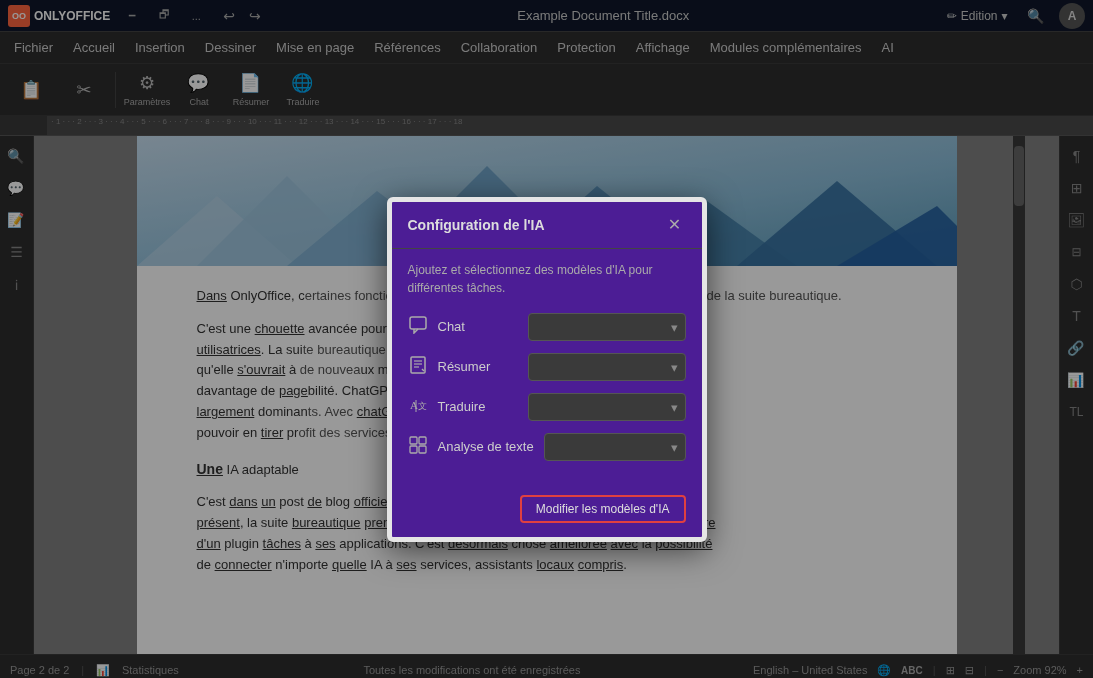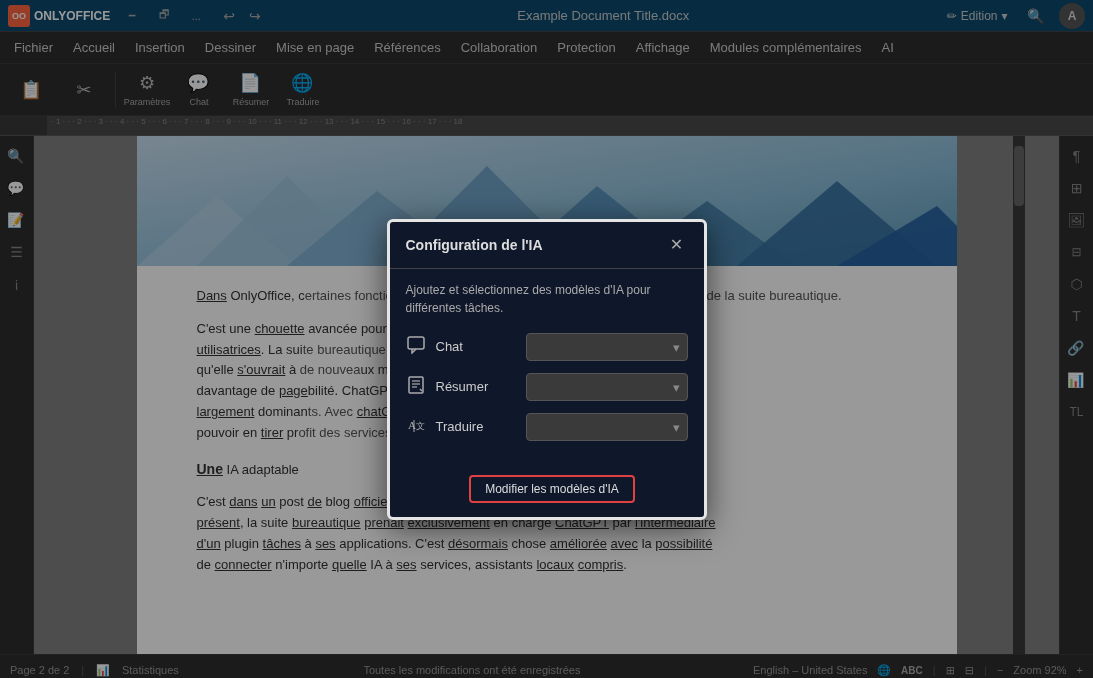--- a/index.html
+++ b/index.html
@@ -1,21 +1,21 @@
 <!DOCTYPE html>
 <html><head>
   <meta charset="utf-8">
   <style>
     * { box-sizing: border-box; margin: 0; padding: 0; }
     body { width: 1093px; height: 678px; background: #2d2d2d; font-family: 'Segoe UI', Arial, sans-serif; font-size: 13px; color: #ccc; overflow: hidden; position: relative; }
 
     
     #title-bar {
       height: 32px;
-      background: #0c4a6e;
+      background: #0f172a;
       display: flex;
       align-items: center;
       padding: 0 8px;
       border-bottom: 1px solid #444;
     }
     #title-bar .logo {
       display: flex;
       align-items: center;
       gap: 4px;
       color: #fff;
@@ -244,22 +244,22 @@
     #modal-overlay {
       position: absolute;
       top: 0; left: 0; right: 0; bottom: 0;
       background: rgba(0,0,0,0.4);
       z-index: 100;
       display: flex;
       align-items: center;
       justify-content: center;
     }
     #modal {
-      background: #0f172a;
-      border: 3px solid #e5e5e5;
+      background: #4c1d95;
+      border: 5px solid #e5e5e5;
       border-radius: 6px;
       width: 320px;
       padding: 0;
       box-shadow: 0 8px 32px rgba(0,0,0,0.6);
     }
     #modal-header {
       display: flex;
       align-items: center;
       justify-content: space-between;
       padding: 12px 16px;
@@ -323,21 +323,21 @@
       position: absolute;
       right: 8px;
       top: 50%;
       transform: translateY(-50%);
       color: #888;
       pointer-events: none;
     }
     #modal-footer {
       padding: 10px 16px 14px;
       display: flex;
-      justify-content: center;
+      justify-content: flex-end;
       margin-left: 11px;
     }
     .modal-btn-primary {
       background: transparent;
       border: 2px solid #e04040;
       color: #ddd;
       padding: 5px 14px;
       border-radius: 4px;
       cursor: pointer;
       font-size: 12px;
@@ -560,18 +560,32 @@
             <text x="9" y="13" font-size="9" fill="#aaa" font-family="serif">文</text>
             <line x1="7" y1="4" x2="7" y2="16" stroke="#aaa" stroke-width="1"></line>
           </svg>
         </span>
         <span class="row-label">Traduire</span>
         <div class="select-wrapper">
           <select></select>
         </div>
       </div>
 
+      <div class="modal-row">
+        <span class="row-icon">
+          <svg width="18" height="18" viewBox="0 0 18 18" fill="none">
+            <rect x="1" y="1" width="7" height="7" rx="1" stroke="#aaa" stroke-width="1.3" fill="none"></rect>
+            <rect x="10" y="1" width="7" height="7" rx="1" stroke="#aaa" stroke-width="1.3" fill="none"></rect>
+            <rect x="1" y="10" width="7" height="7" rx="1" stroke="#aaa" stroke-width="1.3" fill="none"></rect>
+            <rect x="10" y="10" width="7" height="7" rx="1" stroke="#aaa" stroke-width="1.3" fill="none"></rect>
+          </svg>
+        </span>
+        <span class="row-label">Analyse de texte</span>
+        <div class="select-wrapper">
+          <select></select>
+        </div>
+      </div>
     </div>
     <div id="modal-footer">
       <button class="modal-btn-primary">Modifier les modèles d'IA</button>
     </div>
   </div>
 </div>
 
 </body></html>

